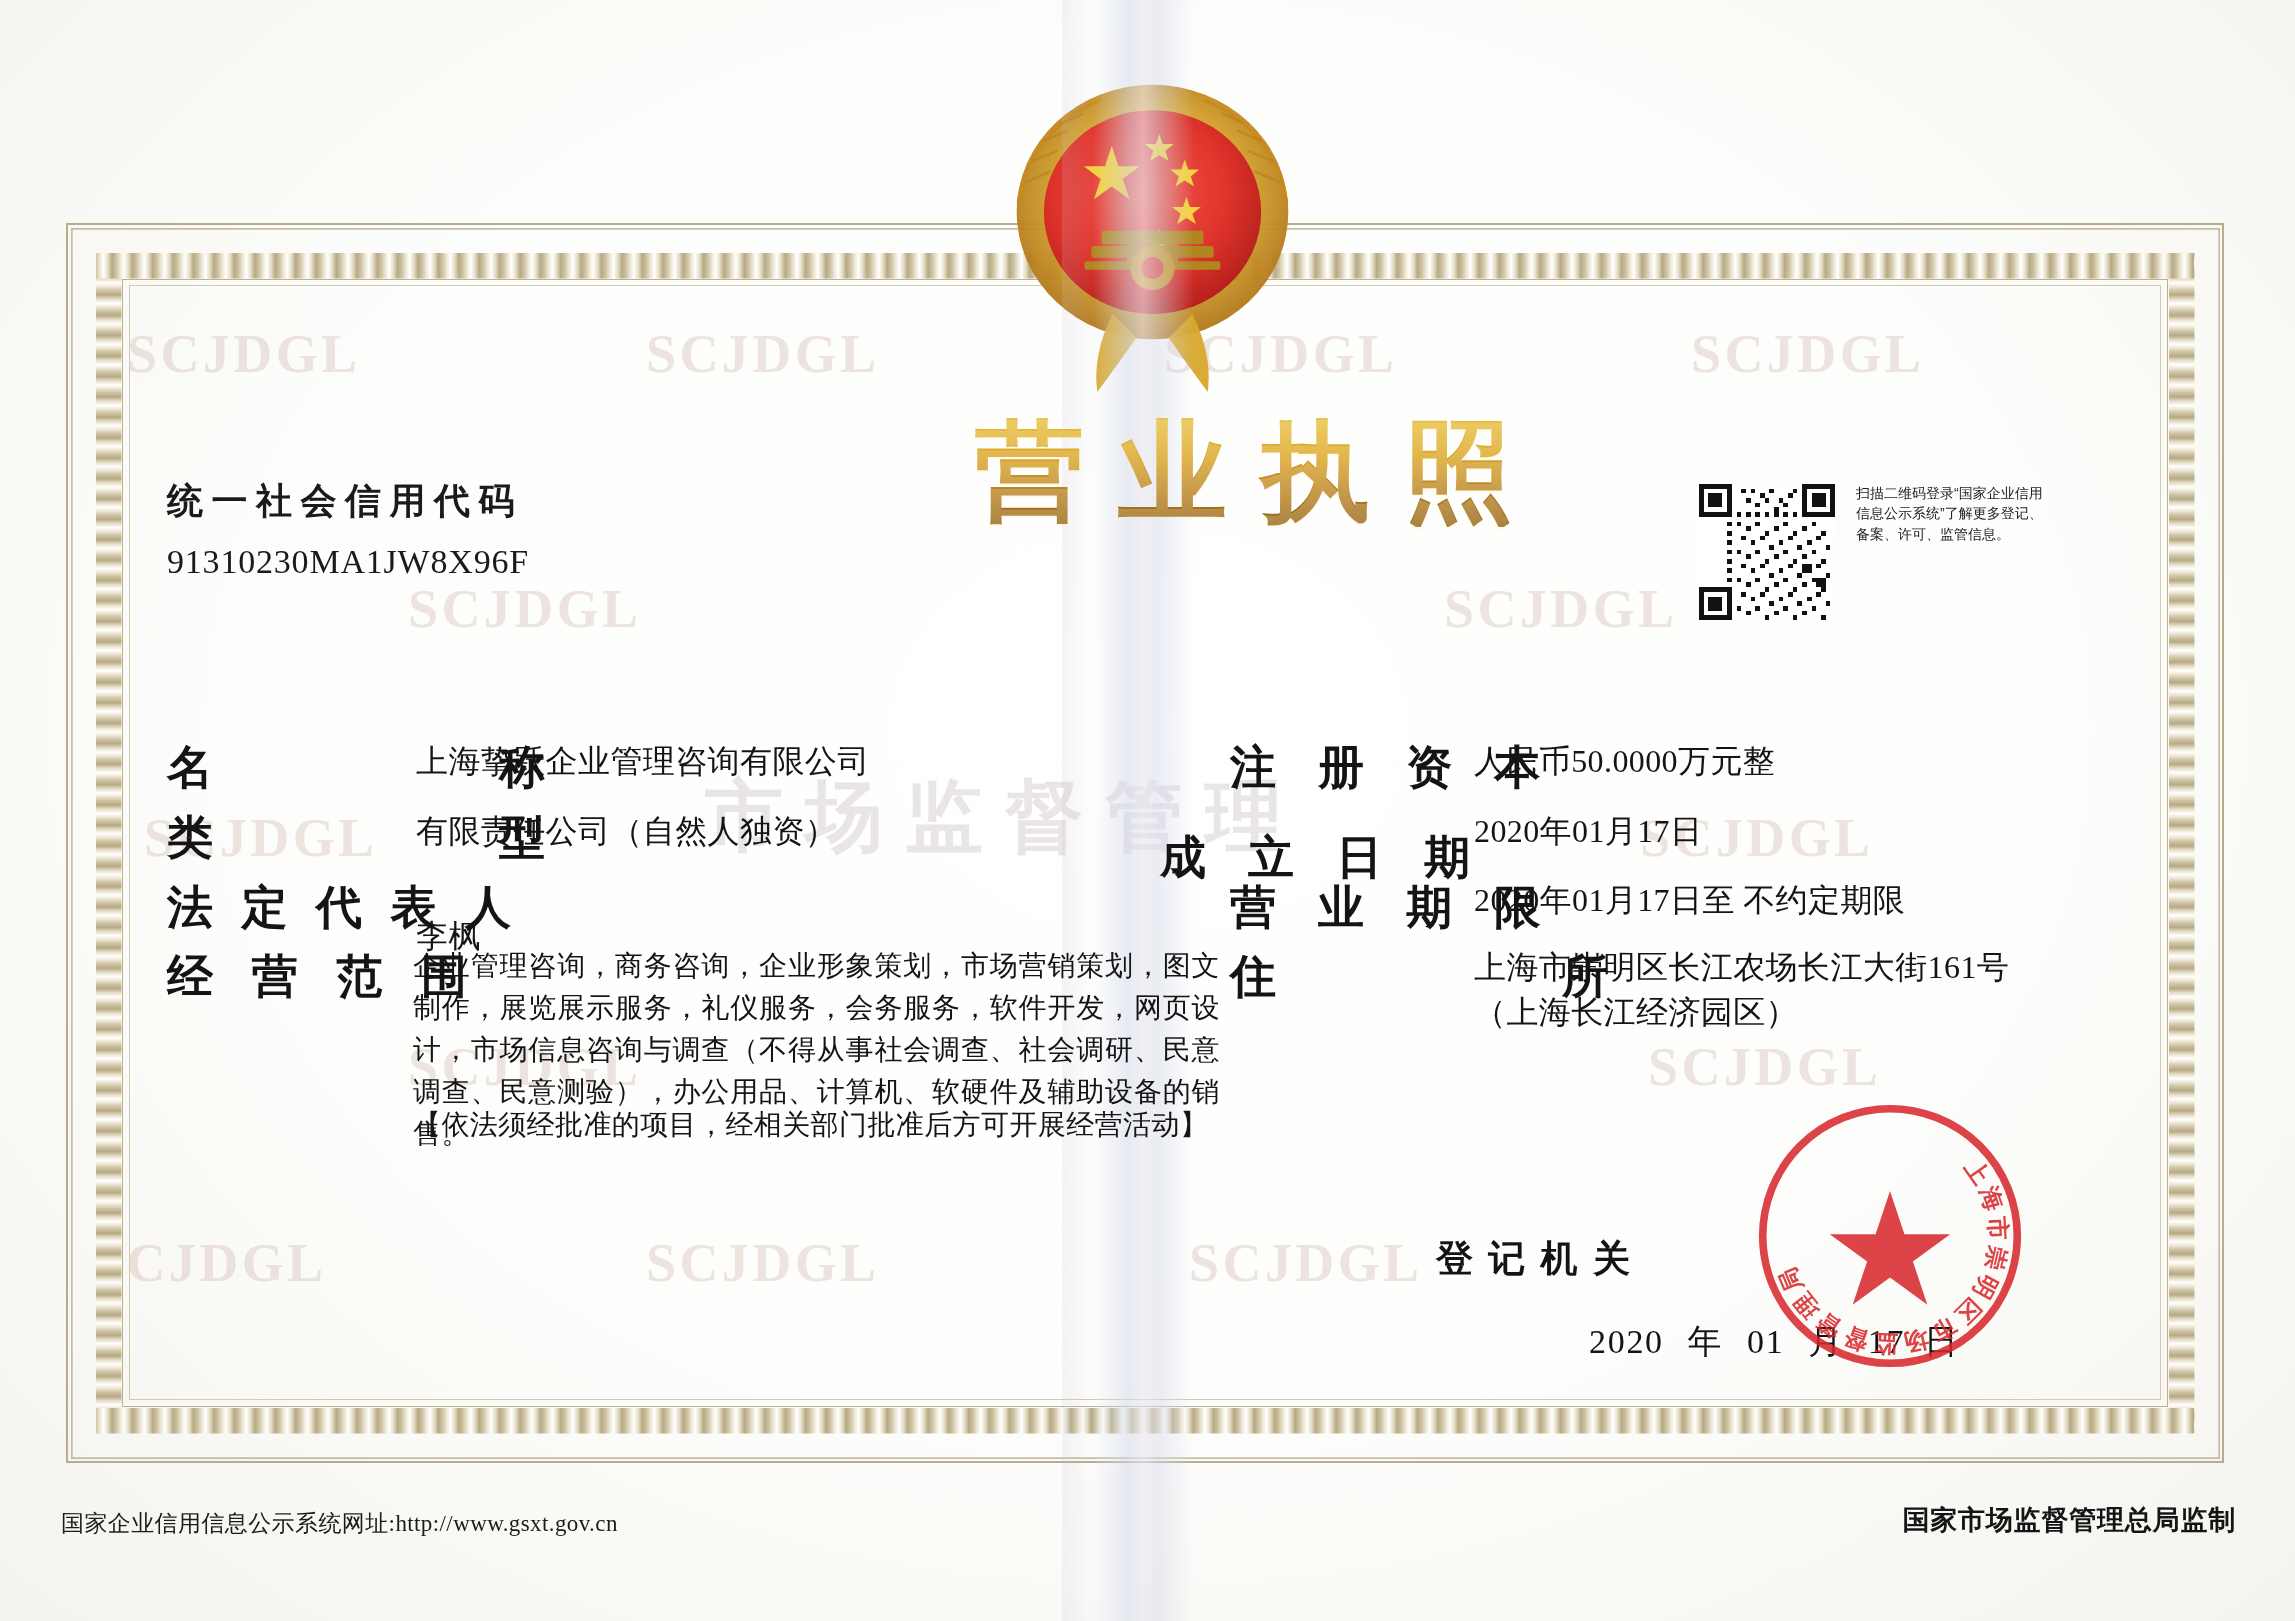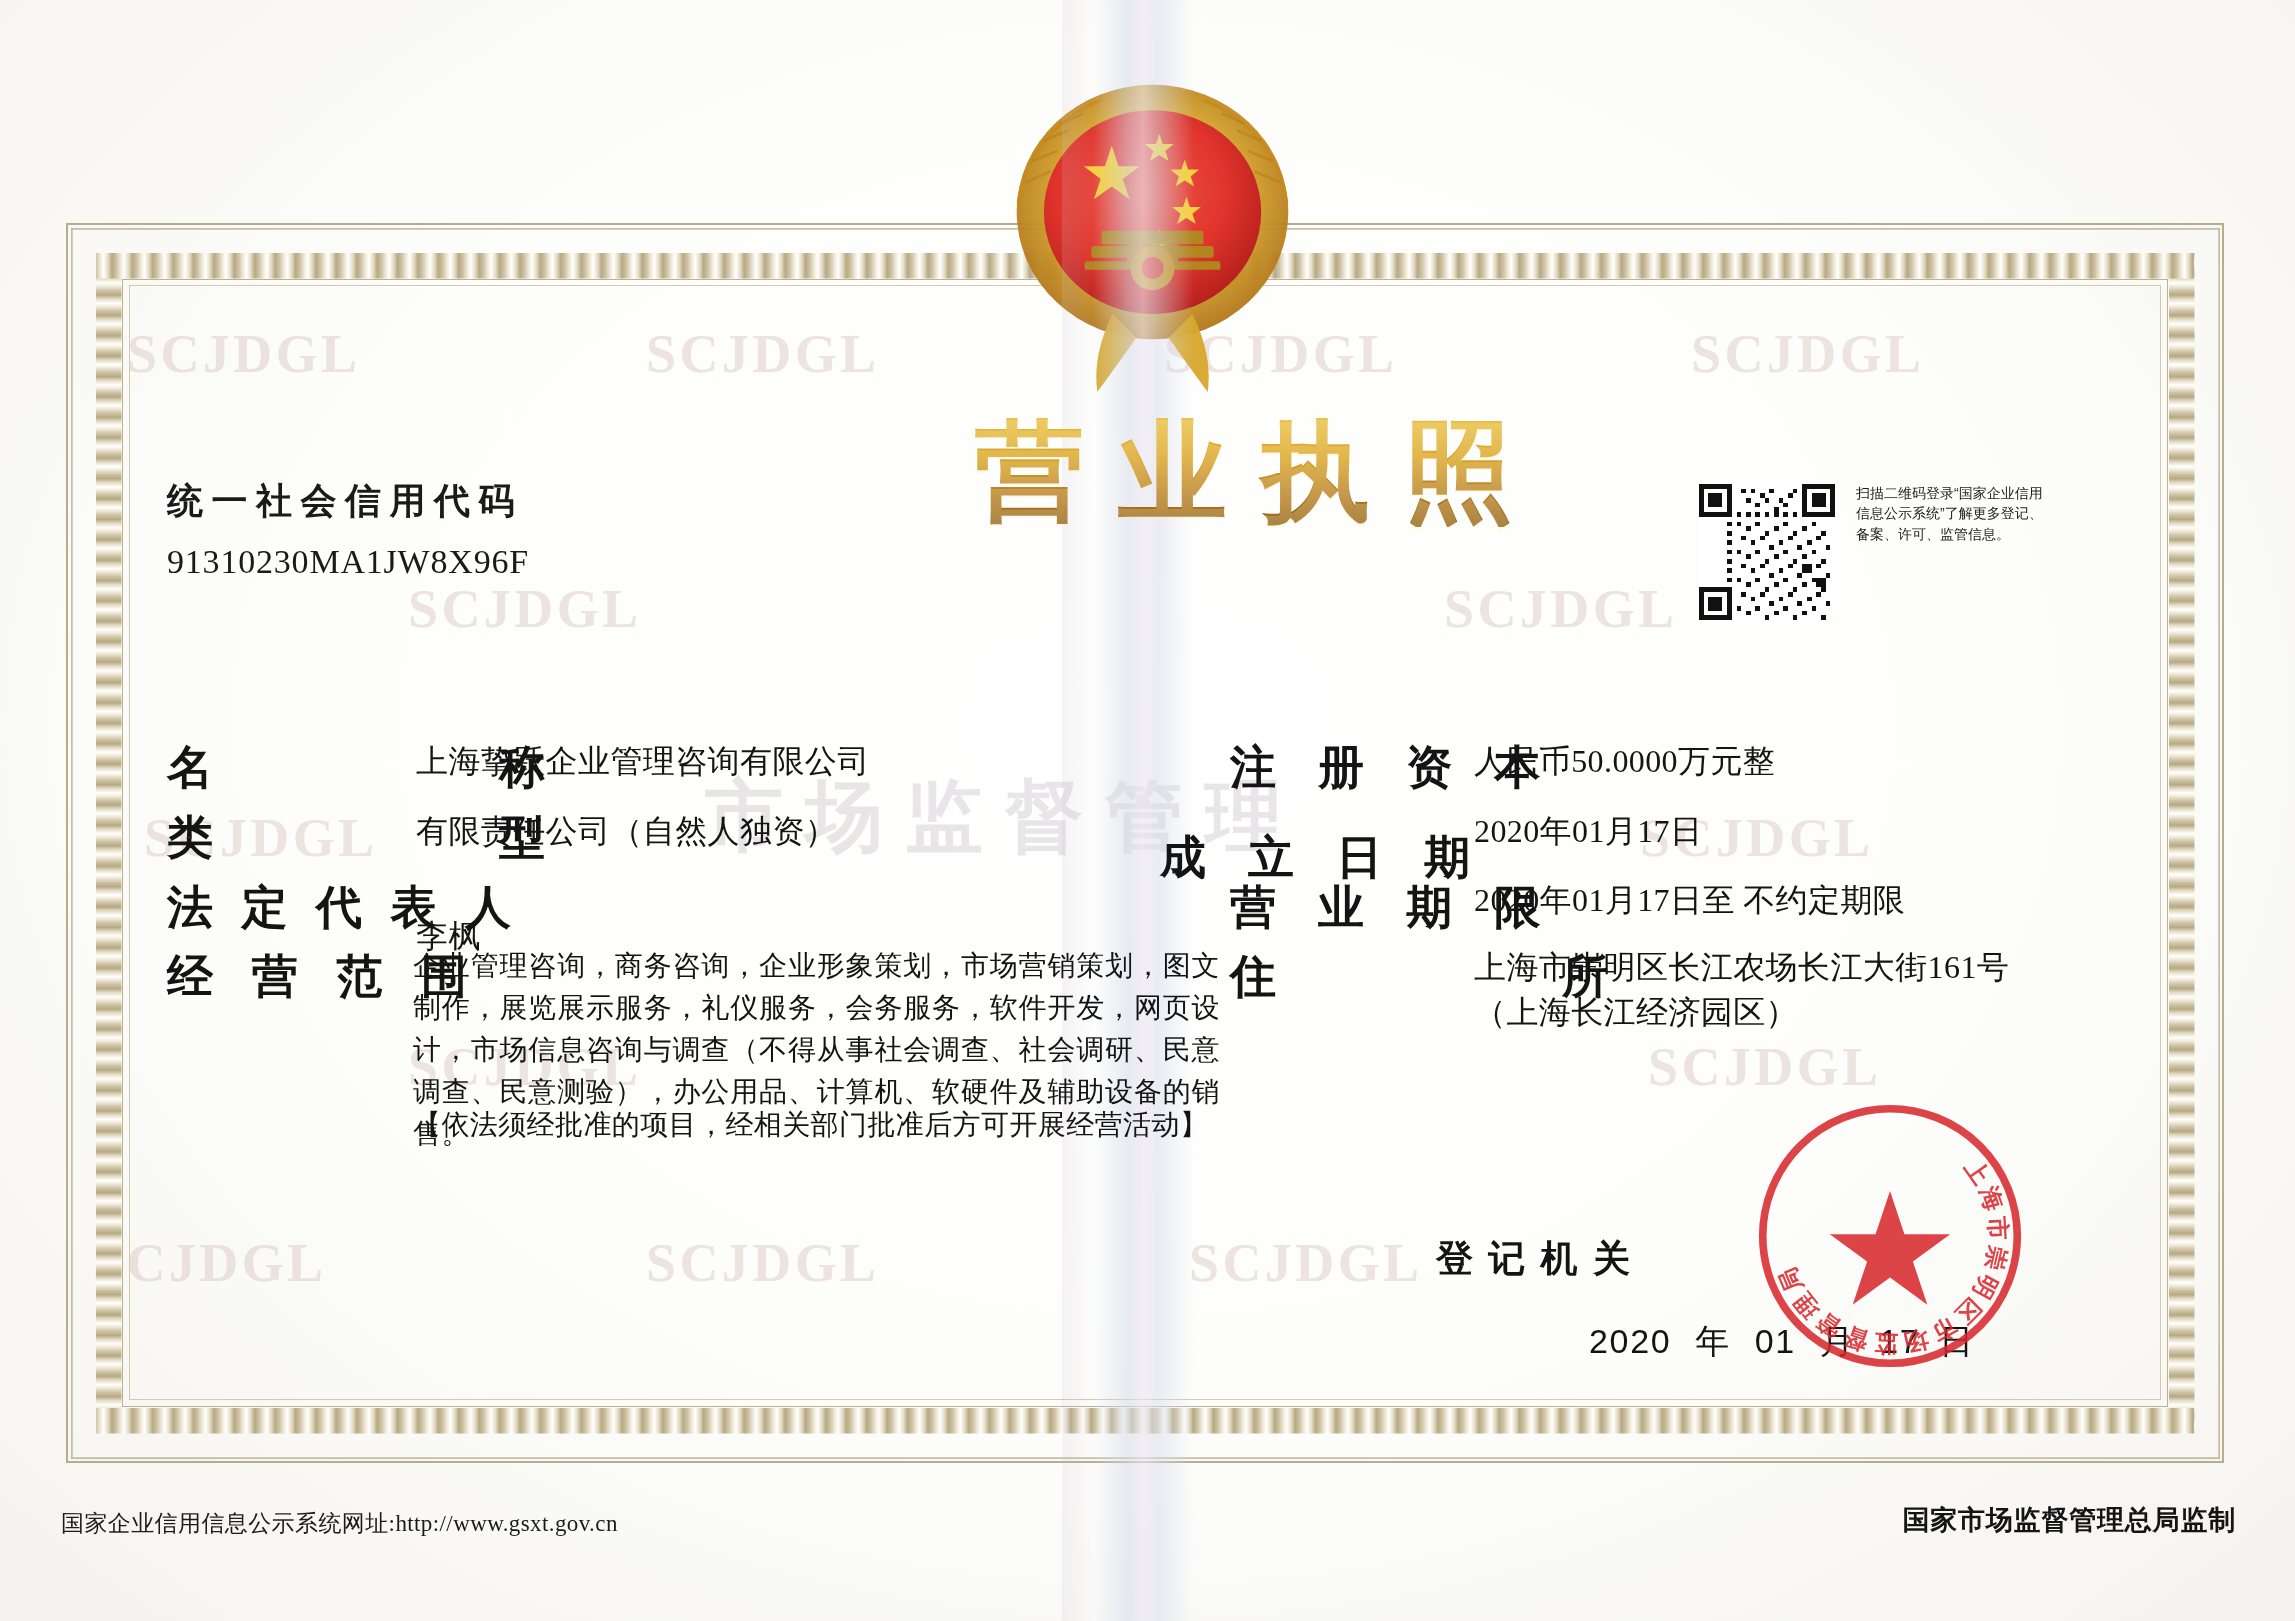--- a/index.html
+++ b/index.html
@@ -234,21 +234,21 @@
     color: #141414;
   }
   .reg-date {
     position: absolute;
     left: 1589px;
     top: 1319px;
     font-size: 34px;
     color: #141414;
     letter-spacing: 1.7px;
   }
-  .reg-date span.num { font-family: Liberation Sans, sans-serif; }
+  .reg-date span.num { font-family: Liberation Serif, serif; }
 
   .seal {
     position: absolute;
     left: 1750px;
     top: 1096px;
     width: 280px;
     height: 280px;
     pointer-events: none;
   }
 

